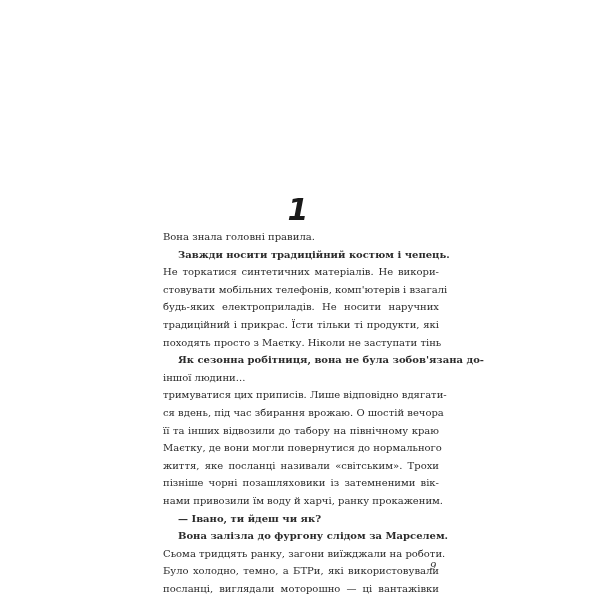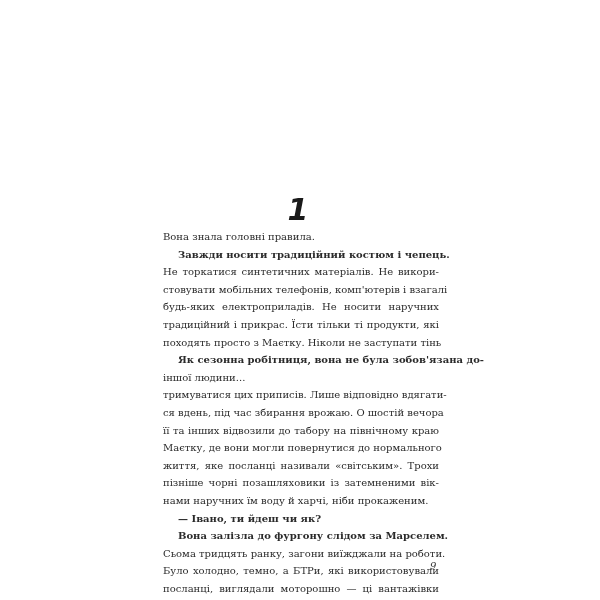--- a/index.html
+++ b/index.html
@@ -50,21 +50,21 @@
     <span class="line">традиційний і прикрас. Їсти тільки ті продукти, які</span>
     <span class="line">походять просто з Маєтку. Ніколи не заступати тінь</span>
     <span class="line indent">Як сезонна робітниця, вона не була зобов'язана до-</span>
     <span class="line last">іншої людини...</span>
     <span class="line">тримуватися цих приписів. Лише відповідно вдягати-</span>
     <span class="line">ся вдень, під час збирання врожаю. О шостій вечора</span>
     <span class="line">її та інших відвозили до табору на північному краю</span>
     <span class="line">Маєтку, де вони могли повернутися до нормального</span>
     <span class="line">життя, яке посланці називали «світським». Трохи</span>
     <span class="line">пізніше чорні позашляховики із затемненими вік-</span>
-    <span class="line last">нами наручних їм воду й харчі, ніби прокаженим.</span>
+    <span class="line last">нами привозили їм воду й харчі, ранку прокаженим.</span>
     <span class="line indent last">— Івано, ти йдеш чи як?</span>
     <span class="line indent">Вона залізла до фургону слідом за Марселем.</span>
     <span class="line">Сьома тридцять ранку, загони виїжджали на роботи.</span>
     <span class="line">Було холодно, темно, а БТРи, які використовували</span>
     <span class="line">посланці, виглядали моторошно — ці вантажівки</span>
   </div>
 
   <div class="page-number">9</div>
 </div>
 

